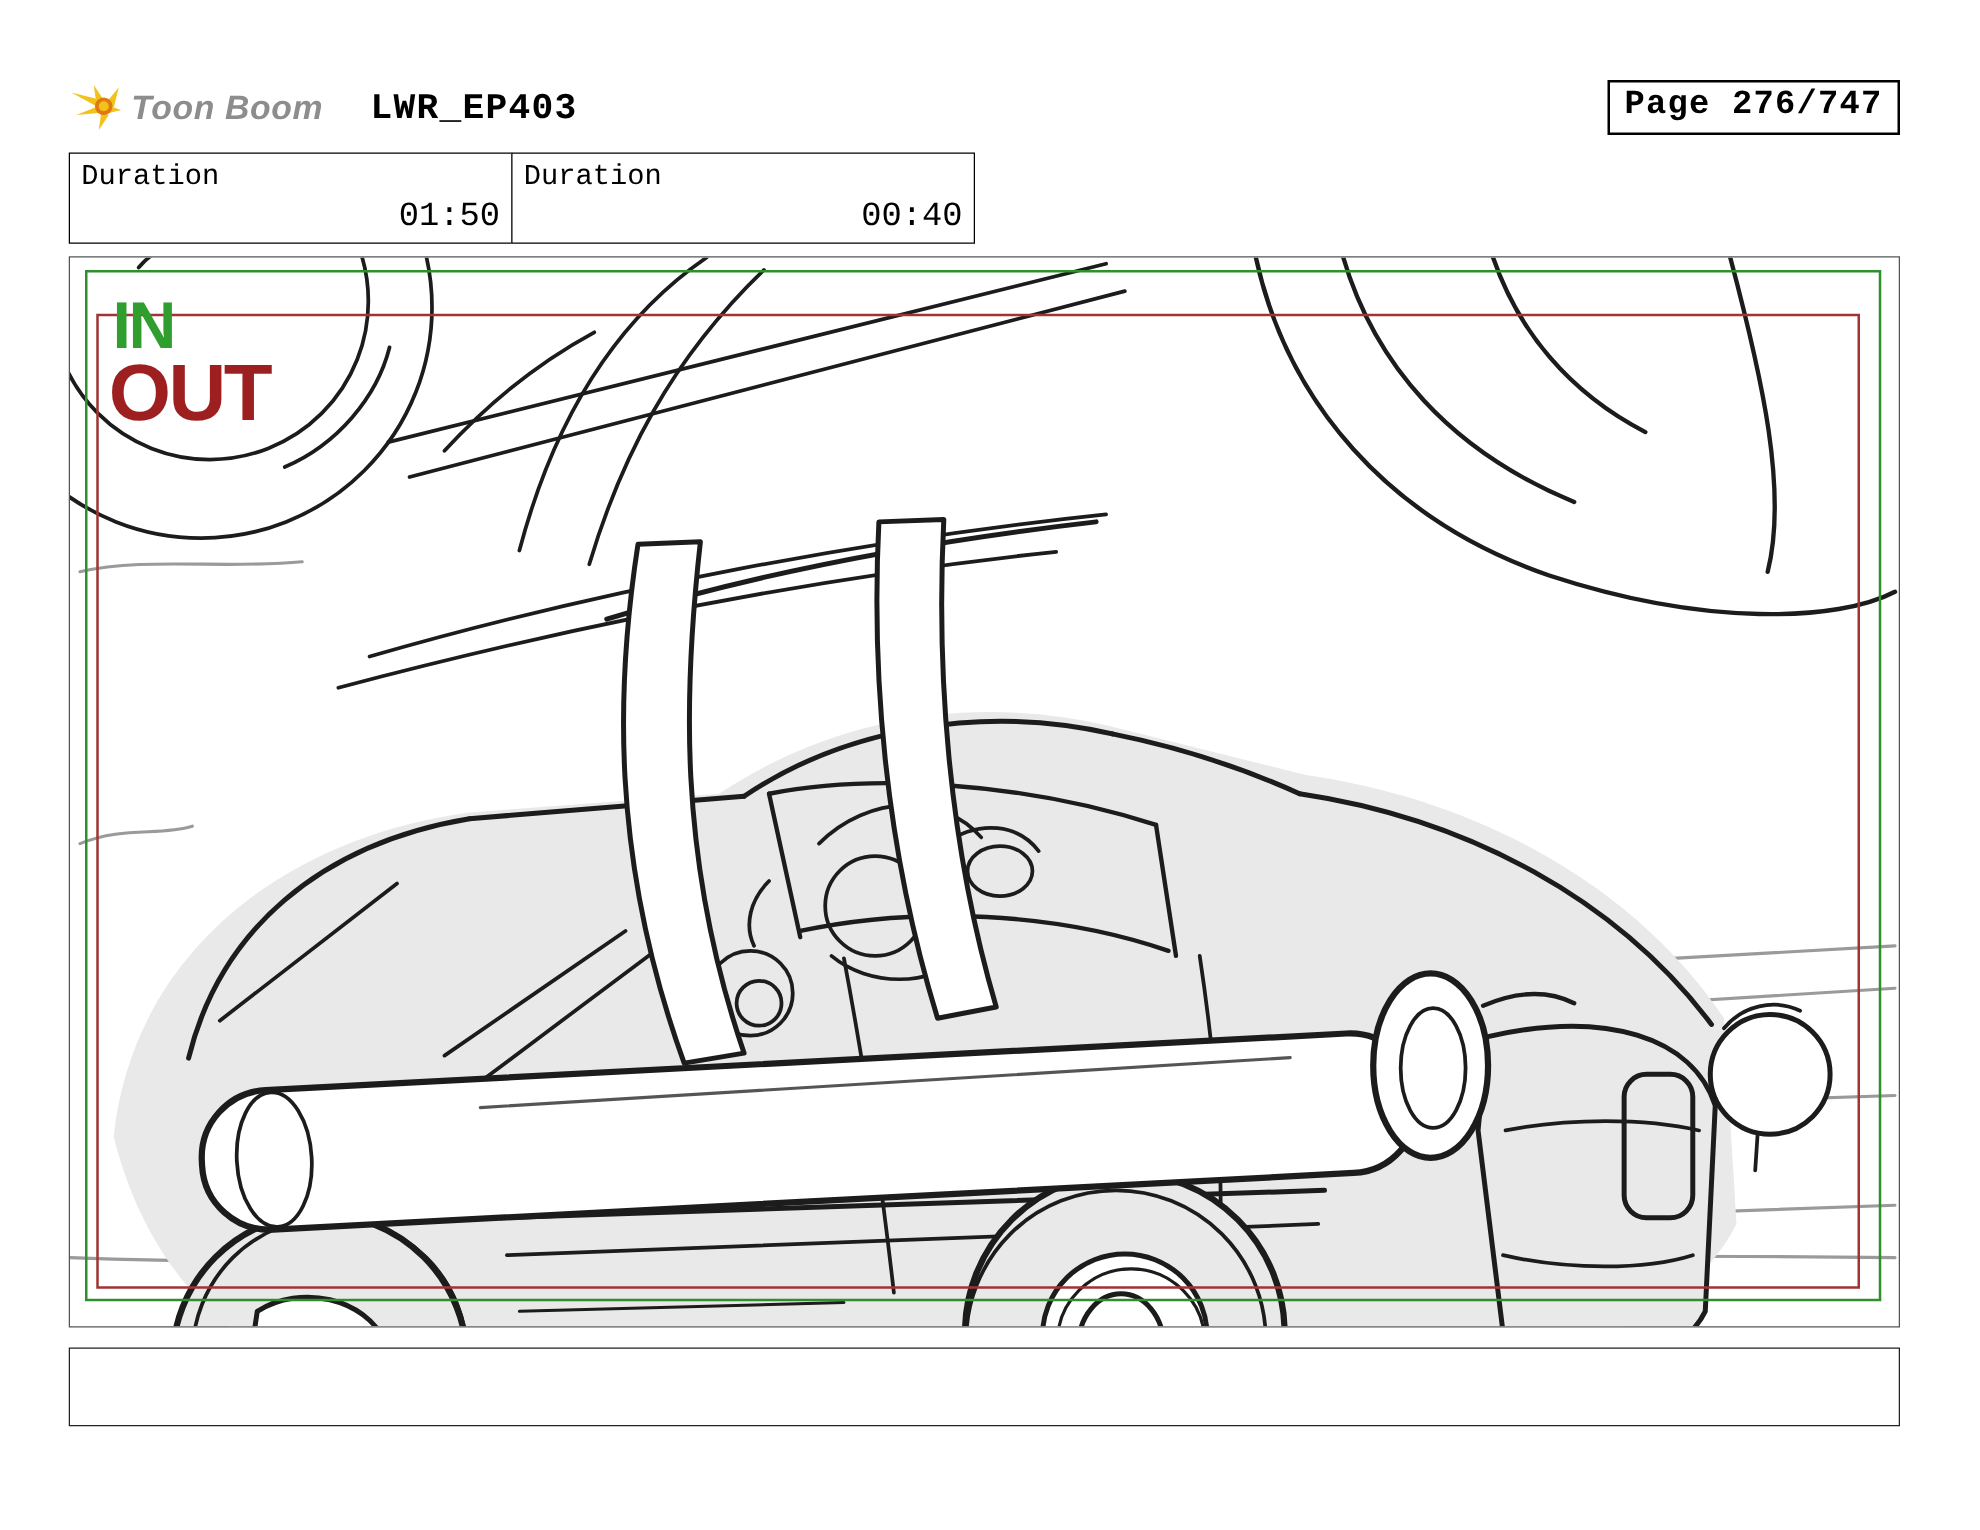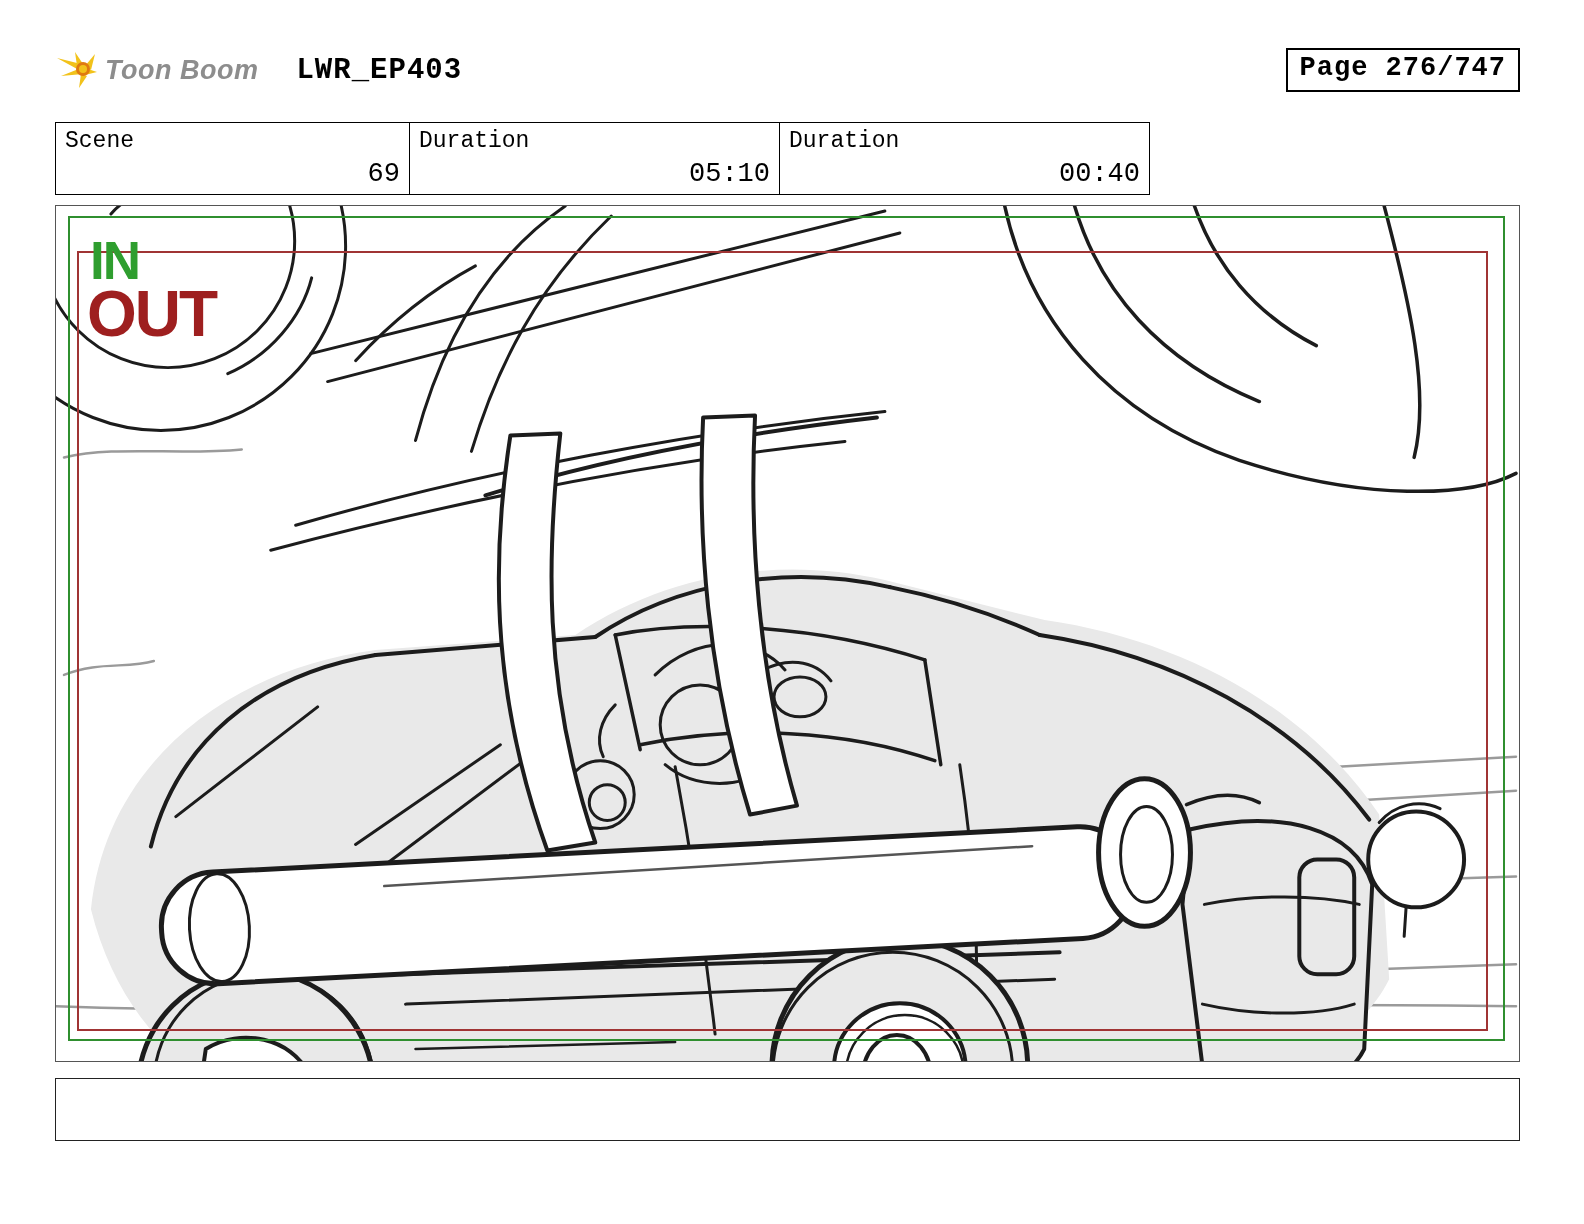--- a/index.html
+++ b/index.html
@@ -3,21 +3,21 @@
 <meta charset="utf-8">
 <style>
   * { margin:0; padding:0; box-sizing:border-box; }
   html,body { background:#ffffff; }
   .page {
     position:relative; width:1584px; height:1224px; background:#fff;
     font-family:"Liberation Mono", monospace; color:#000; overflow:hidden;
   }
 
   
-  .header { position:absolute; left:55px; top:44px; width:1465px; height:52px; display:flex; align-items:center; }
+  .header { position:absolute; left:55px; top:60px; width:1465px; height:52px; display:flex; align-items:center; }
   .logo { display:flex; align-items:center; gap:6px; }
   .logo svg { display:block; }
   .logo-text { font-family:"Liberation Sans", sans-serif; font-style:italic; font-weight:bold; font-size:27px; color:#8d8d8d; letter-spacing:.5px; }
   .title { font-size:29px; font-weight:bold; margin-left:38px; letter-spacing:1px; }
   .page-box { margin-left:auto; border:2px solid #000; padding:3px 12px 7px 12px; font-size:27px; font-weight:bold; letter-spacing:1px; }
 
   
   .info-row { position:absolute; left:55px; top:122px; width:1465px; height:73px; display:grid; grid-template-columns:355px 370px 370px 370px; }
   .info-cell { position:relative; border:1px solid #000; margin-left:-1px; padding:5px 9px; background:#fff; }
   .info-cell:first-child { margin-left:0; }
@@ -58,26 +58,22 @@
         </svg>
       </span>
       <span class="logo-text">Toon Boom</span>
     </div>
     <div class="title">LWR_EP403</div>
     <div class="page-box">Page 276/747</div>
   </div>
 
   <div class="info-row">
     <div class="info-cell">
-      <div class="info-label">Scene</div>
-      <div class="info-value">69</div>
-    </div>
-    <div class="info-cell">
       <div class="info-label">Duration</div>
-      <div class="info-value">05:10</div>
+      <div class="info-value">01:50</div>
     </div>
     <div class="info-cell">
       <div class="info-label">Duration</div>
       <div class="info-value">00:40</div>
     </div>
   </div>
 
   <div class="panel">
 
     <svg class="sketch" viewBox="0 0 1465 857" preserveAspectRatio="none" fill="none" stroke-linecap="round" stroke-linejoin="round">

